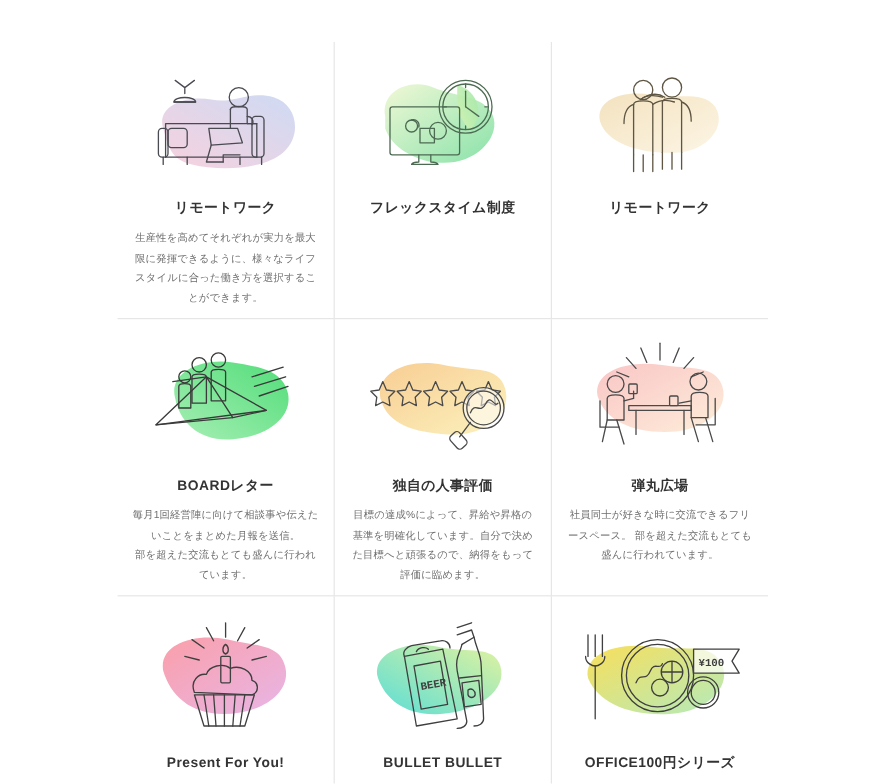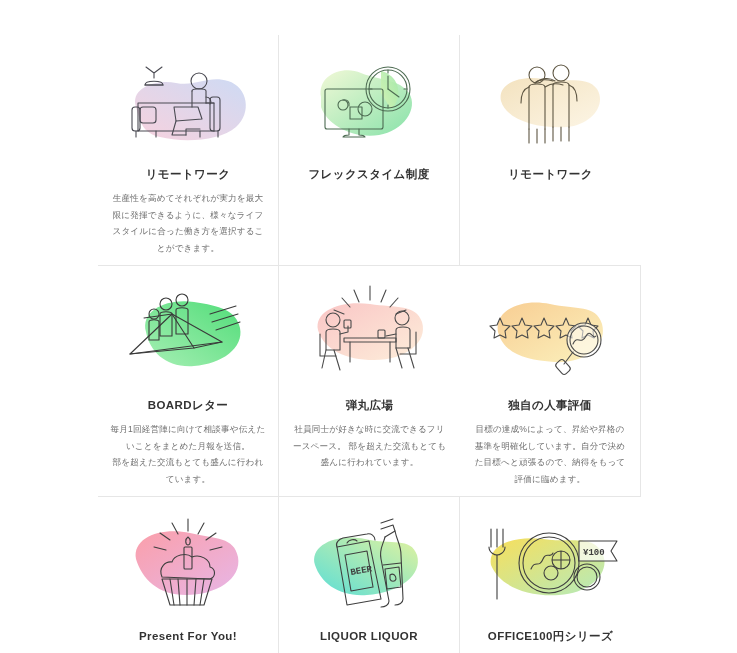--- a/index.html
+++ b/index.html
@@ -203,20 +203,48 @@
           <path d="M66 34 C66 31 78 31 78 34 L78 58 L66 58 Z"></path>
           <circle cx="44" cy="38" r="5"></circle>
           <path d="M39 46 C39 43 49 43 49 46 L49 64 L39 64 Z"></path>
           <path d="M100 38 L126 30 M102 46 L128 38 M106 54 L130 46"></path>
         </g>
       </svg>
     </div>
     <div class="card-title">BOARDレター</div>
     <div class="card-desc">毎月1回経営陣に向けて相談事や伝えたいことをまとめた月報を送信。
 部を超えた交流もとても盛んに行われています。</div>
+  </div>
+
+  <div class="card col-2 row-2">
+    <div class="card-icon">
+      <svg viewBox="0 0 156 108" xmlns="http://www.w3.org/2000/svg">
+        <defs>
+          <linearGradient id="g5" x1="0" y1="0" x2="1" y2="1">
+            <stop offset="0%" stop-color="#f7c887"></stop>
+            <stop offset="100%" stop-color="#fbf0b6"></stop>
+          </linearGradient>
+        </defs>
+        <path d="M26 56 C22 34 50 22 78 28 C104 34 124 28 130 48 C136 70 112 88 82 86 C54 84 32 78 26 56 Z" fill="url(#g5)" opacity="0.9"></path>
+        <g fill="none" stroke="#4a4a4a" stroke-width="1.1" stroke-linecap="round" stroke-linejoin="round">
+          <path d="M28 42 L31 49 L38 50 L33 55 L34 62 L28 59 L22 62 L23 55 L18 50 L25 49 Z"></path>
+          <path d="M50 42 L53 49 L60 50 L55 55 L56 62 L50 59 L44 62 L45 55 L40 50 L47 49 Z"></path>
+          <path d="M72 42 L75 49 L82 50 L77 55 L78 62 L72 59 L66 62 L67 55 L62 50 L69 49 Z"></path>
+          <path d="M94 42 L97 49 L104 50 L99 55 L100 62 L94 59 L88 62 L89 55 L84 50 L91 49 Z"></path>
+          <path d="M116 42 L119 49 L126 50 L121 55 L122 62 L116 59 L110 62 L111 55 L106 50 L113 49 Z"></path>
+          <circle cx="112" cy="64" r="17" fill="#ffffff" fill-opacity="0.55"></circle>
+          <circle cx="112" cy="64" r="14"></circle>
+          <path d="M101 68 C105 58 109 70 114 60 C118 52 121 64 124 60"></path>
+          <path d="M101 76 L92 88"></path>
+          <rect x="86" y="84" width="10" height="14" rx="3" transform="rotate(-42 91 91)"></rect>
+        </g>
+      </svg>
+    </div>
+    <div class="card-title">独自の人事評価</div>
+    <div class="card-desc">目標の達成%によって、昇給や昇格の基準を明確化しています。自分で決めた目標へと頑張るので、納得をもって評価に臨めます。</div>
   </div>
 
   <div class="card col-3 row-2">
     <div class="card-icon">
       <svg viewBox="0 0 156 108" xmlns="http://www.w3.org/2000/svg">
         <defs>
           <linearGradient id="g6" x1="0" y1="0" x2="1" y2="1">
             <stop offset="0%" stop-color="#f9bfbf"></stop>
             <stop offset="100%" stop-color="#fdecd6"></stop>
           </linearGradient>
@@ -244,48 +272,20 @@
           <path d="M52 62 L104 62 L104 66 L52 66 Z"></path>
           <path d="M58 66 L58 86 M98 66 L98 86"></path>
           <rect x="86" y="54" width="7" height="8" rx="1"></rect>
         </g>
       </svg>
     </div>
     <div class="card-title">弾丸広場</div>
     <div class="card-desc">社員同士が好きな時に交流できるフリースペース。 部を超えた交流もとても盛んに行われています。</div>
   </div>
 
-  <div class="card col-2 row-2">
-    <div class="card-icon">
-      <svg viewBox="0 0 156 108" xmlns="http://www.w3.org/2000/svg">
-        <defs>
-          <linearGradient id="g5" x1="0" y1="0" x2="1" y2="1">
-            <stop offset="0%" stop-color="#f7c887"></stop>
-            <stop offset="100%" stop-color="#fbf0b6"></stop>
-          </linearGradient>
-        </defs>
-        <path d="M26 56 C22 34 50 22 78 28 C104 34 124 28 130 48 C136 70 112 88 82 86 C54 84 32 78 26 56 Z" fill="url(#g5)" opacity="0.9"></path>
-        <g fill="none" stroke="#4a4a4a" stroke-width="1.1" stroke-linecap="round" stroke-linejoin="round">
-          <path d="M28 42 L31 49 L38 50 L33 55 L34 62 L28 59 L22 62 L23 55 L18 50 L25 49 Z"></path>
-          <path d="M50 42 L53 49 L60 50 L55 55 L56 62 L50 59 L44 62 L45 55 L40 50 L47 49 Z"></path>
-          <path d="M72 42 L75 49 L82 50 L77 55 L78 62 L72 59 L66 62 L67 55 L62 50 L69 49 Z"></path>
-          <path d="M94 42 L97 49 L104 50 L99 55 L100 62 L94 59 L88 62 L89 55 L84 50 L91 49 Z"></path>
-          <path d="M116 42 L119 49 L126 50 L121 55 L122 62 L116 59 L110 62 L111 55 L106 50 L113 49 Z"></path>
-          <circle cx="112" cy="64" r="17" fill="#ffffff" fill-opacity="0.55"></circle>
-          <circle cx="112" cy="64" r="14"></circle>
-          <path d="M101 68 C105 58 109 70 114 60 C118 52 121 64 124 60"></path>
-          <path d="M101 76 L92 88"></path>
-          <rect x="86" y="84" width="10" height="14" rx="3" transform="rotate(-42 91 91)"></rect>
-        </g>
-      </svg>
-    </div>
-    <div class="card-title">独自の人事評価</div>
-    <div class="card-desc">目標の達成%によって、昇給や昇格の基準を明確化しています。自分で決めた目標へと頑張るので、納得をもって評価に臨めます。</div>
-  </div>
-
   <div class="card col-1 row-3">
     <div class="card-icon">
       <svg viewBox="0 0 156 108" xmlns="http://www.w3.org/2000/svg">
         <defs>
           <linearGradient id="g7" x1="0" y1="0" x2="1" y2="1">
             <stop offset="0%" stop-color="#fa8e9b"></stop>
             <stop offset="100%" stop-color="#e3a9e2"></stop>
           </linearGradient>
         </defs>
         <path d="M26 52 C22 30 52 20 80 26 C106 32 124 30 128 50 C132 72 106 88 76 88 C48 88 32 72 26 52 Z" fill="url(#g7)" opacity="0.85"></path>
@@ -328,21 +328,21 @@
           <path d="M90 22 L102 18 L104 24 L94 30"></path>
           <path d="M94 30 C92 38 88 42 90 52 L98 94 C98 98 94 100 90 100"></path>
           <path d="M104 24 C106 34 110 38 110 48 L112 92 C112 96 108 98 104 98"></path>
           <path d="M92 58 L110 56"></path>
           <path d="M94 62 L108 60 L110 80 L96 82 Z"></path>
           <path d="M99 68 C102 66 105 68 105 72 C104 75 100 75 99 72 Z"></path>
           <path d="M90 16 L102 12"></path>
         </g>
       </svg>
     </div>
-    <div class="card-title">LIQUOR LIQUOR</div>
+    <div class="card-title">BULLET BULLET</div>
     <div class="card-desc">1本100円で購入できるお酒専用の大きな冷蔵庫。同じチームの仲間とはもちろん、他部署との交流を生み出してくれる場です。</div>
   </div>
 
   <div class="card col-3 row-3">
     <div class="card-icon">
       <svg viewBox="0 0 156 108" xmlns="http://www.w3.org/2000/svg">
         <defs>
           <linearGradient id="g9" x1="0" y1="0" x2="1" y2="1">
             <stop offset="0%" stop-color="#f7d93e"></stop>
             <stop offset="100%" stop-color="#a6e7b0"></stop>

